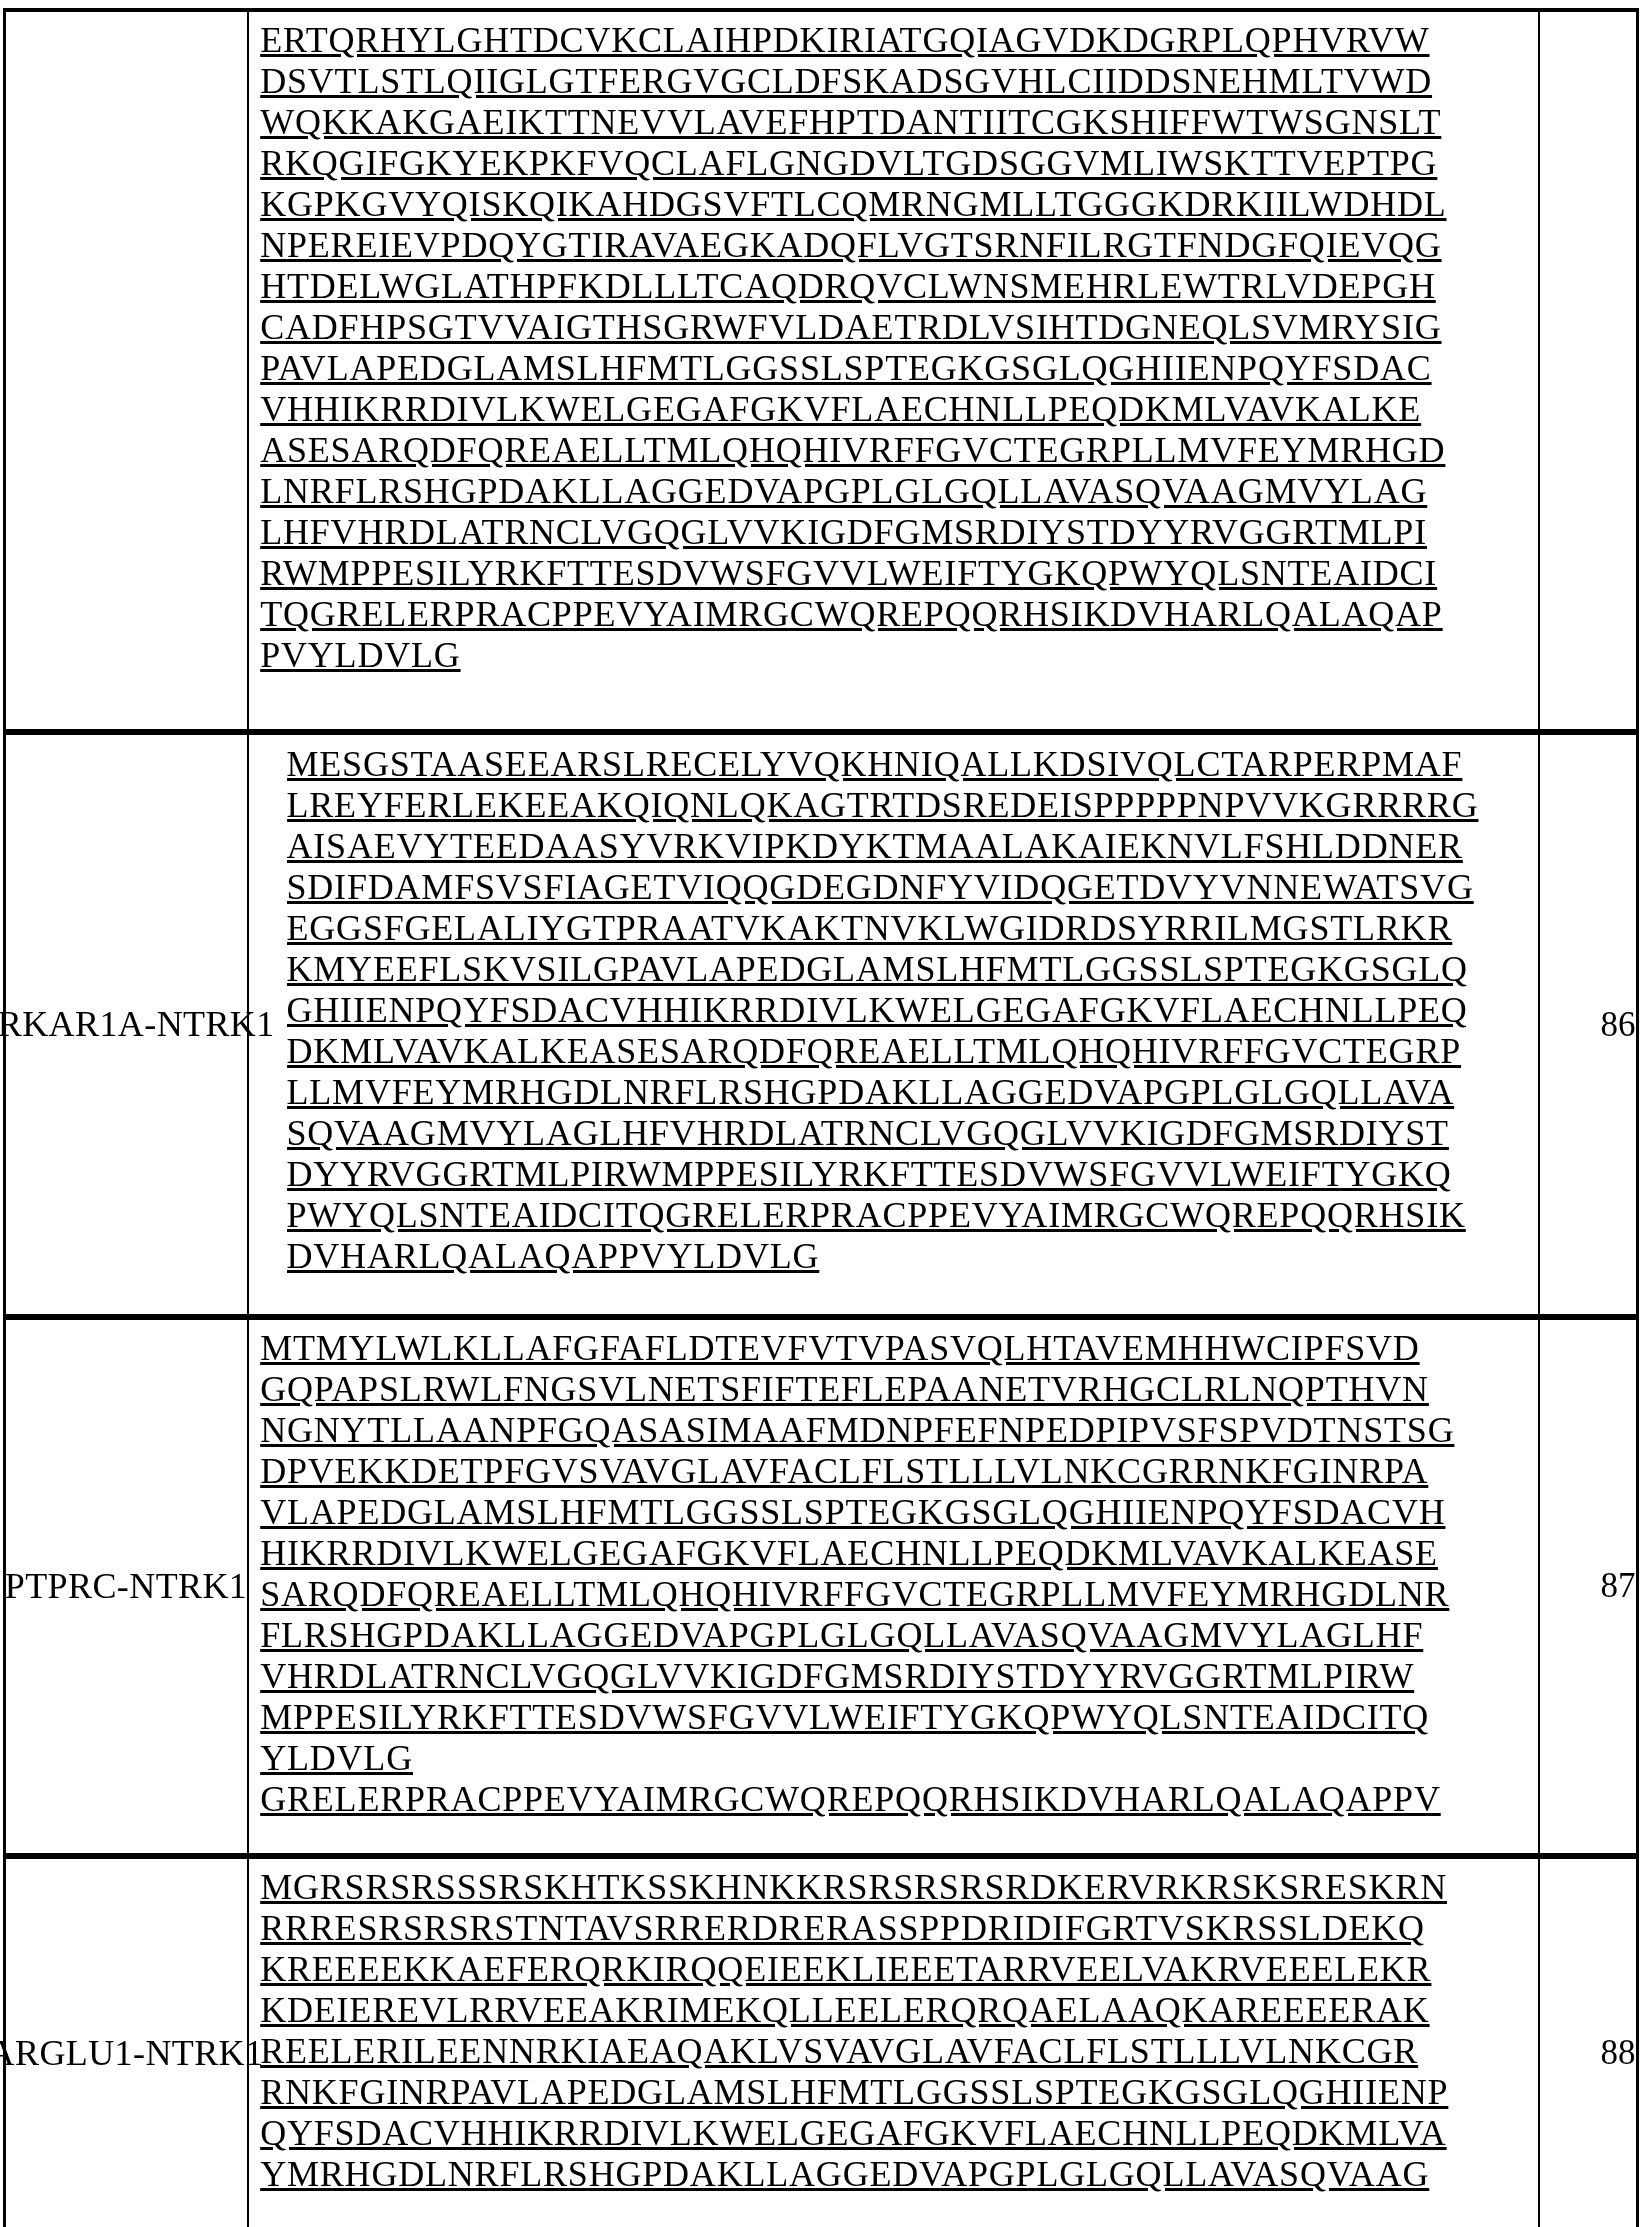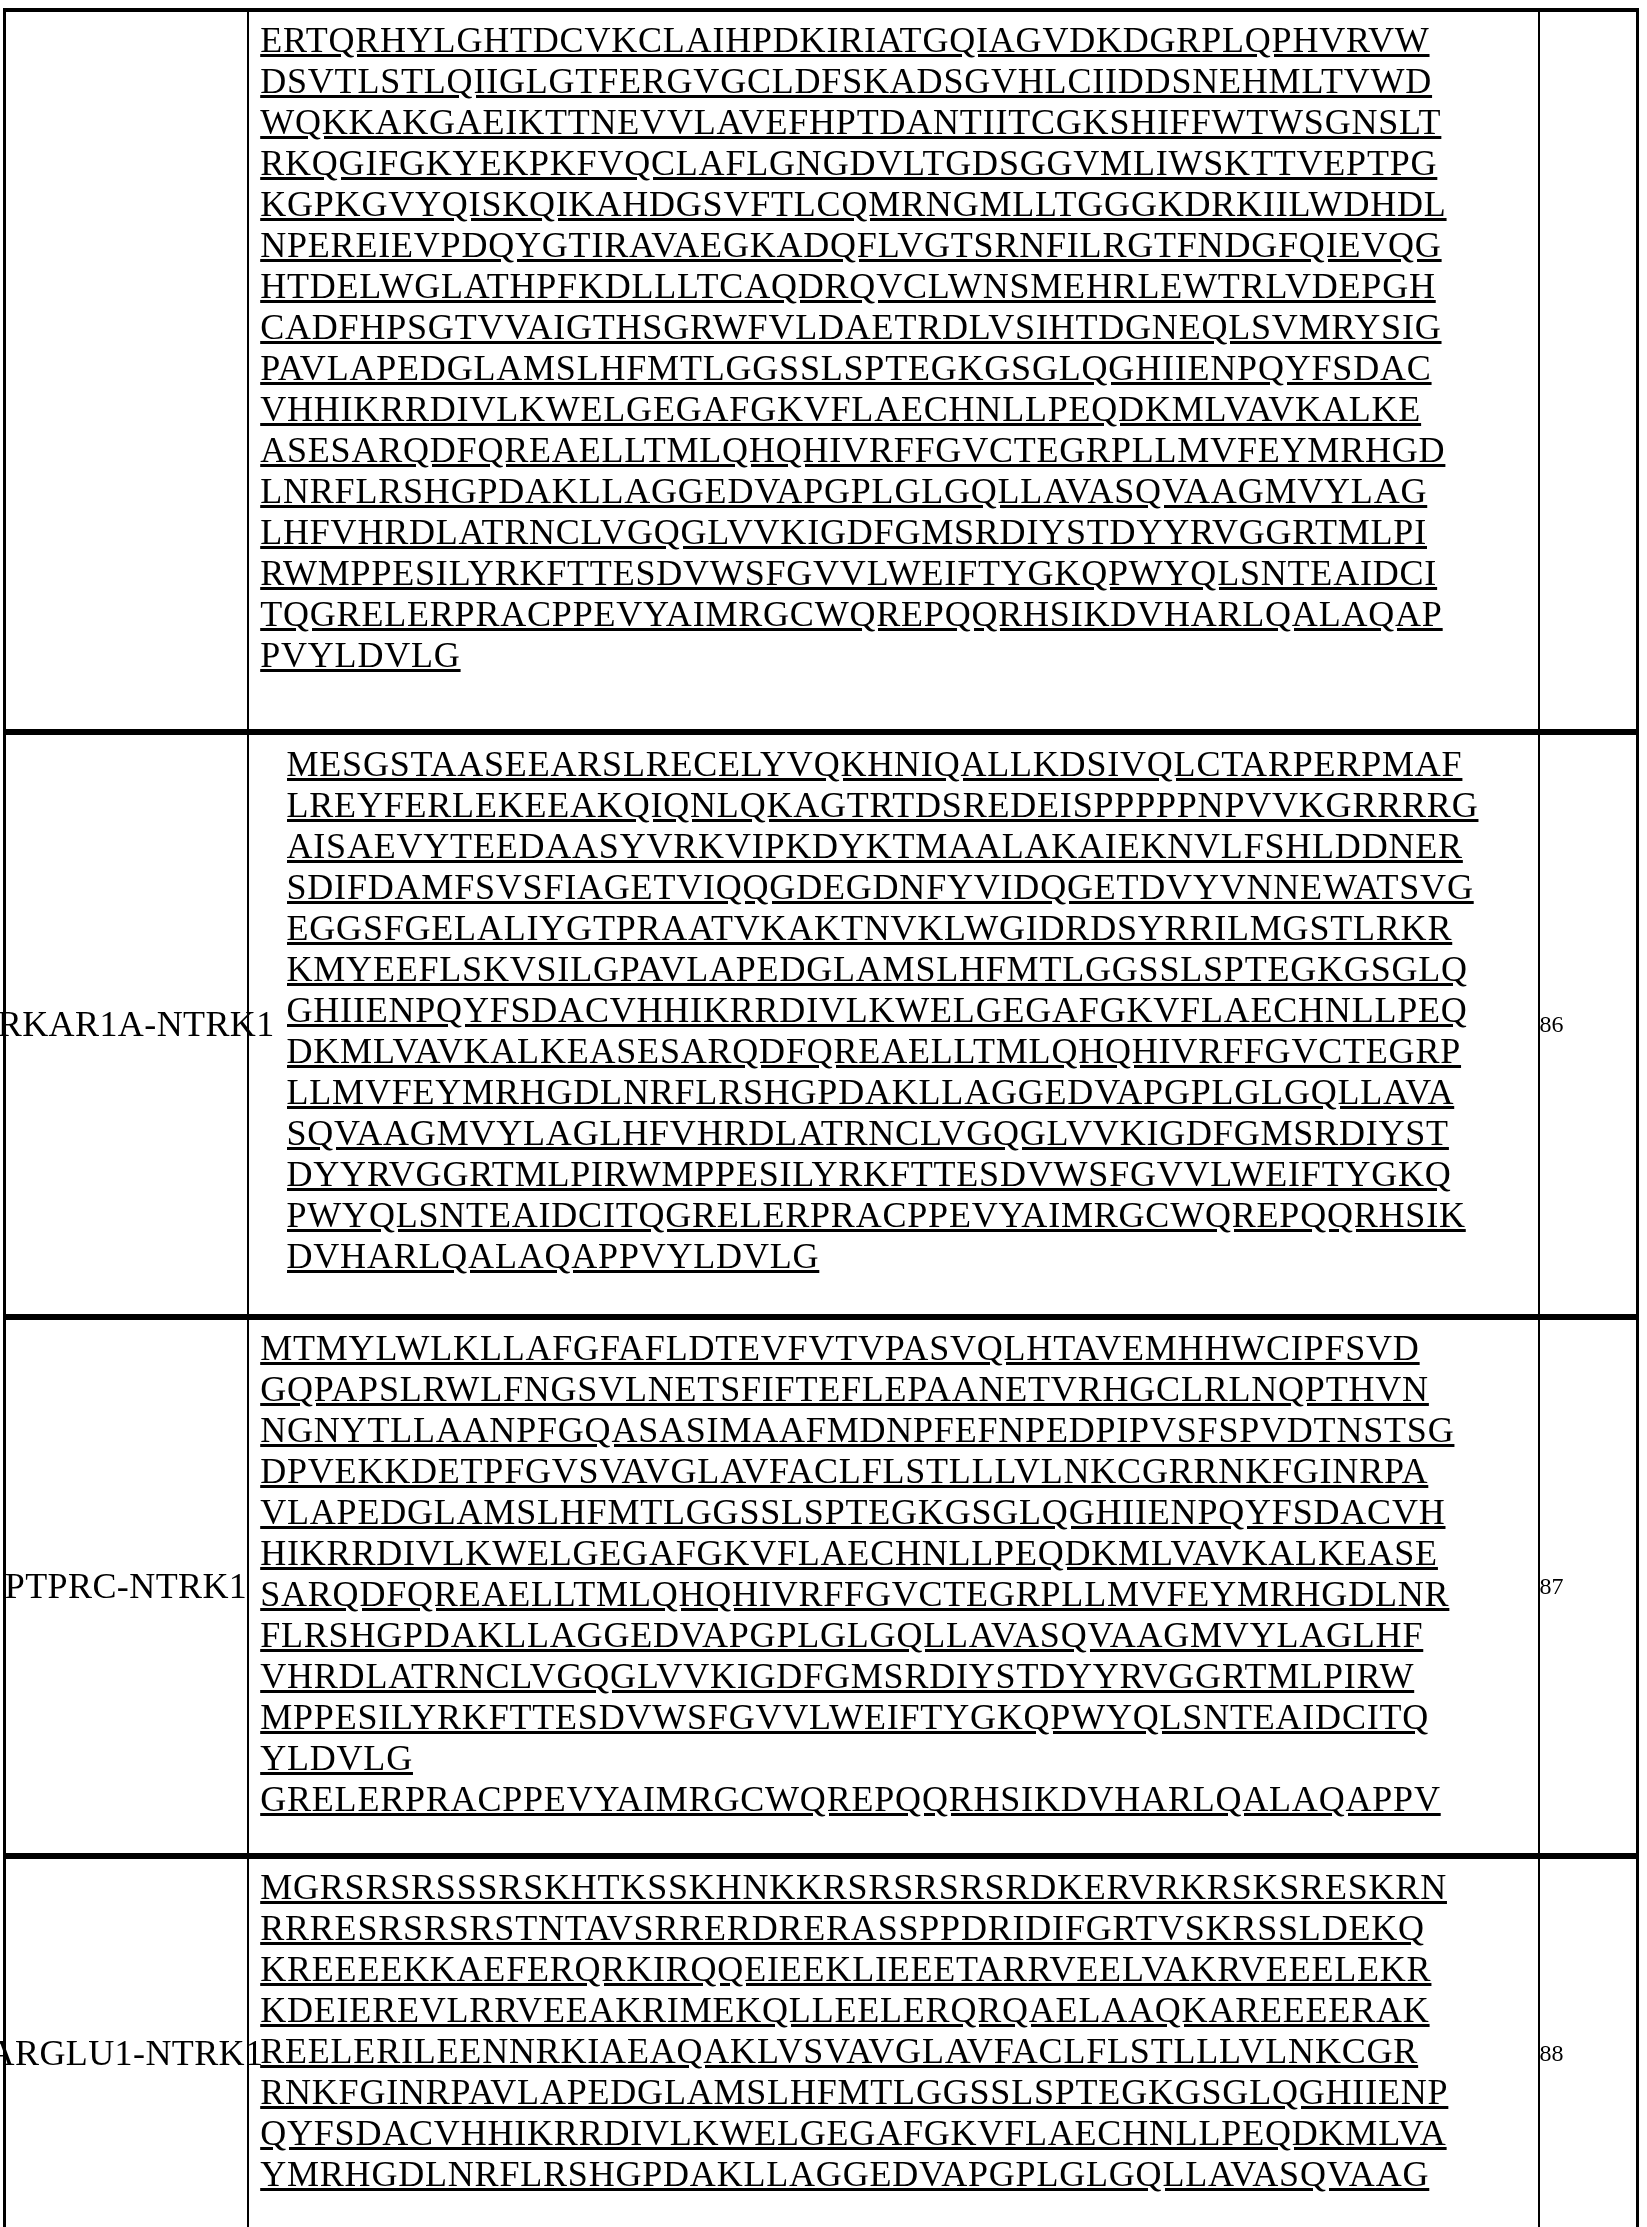--- a/index.html
+++ b/index.html
@@ -50,23 +50,23 @@
     flex: 1 1 auto;
     border-right: 2.5px solid #000;
     padding: 8.4px 5px 3.3px 11.7px;
     overflow: hidden;
     text-decoration: underline;
   }
   .cell-num {
     width: 96px;
     flex: 0 0 96px;
     display: flex;
-    justify-content: flex-start;
+    justify-content: flex-end;
     align-items: center;
-    font-size: 24px;
+    font-size: 35px;
   }
   .seqline {
     font-size: 36px;
     line-height: 41px;
     letter-spacing: 0.8px;
     white-space: nowrap;
     overflow: hidden;
   }
   
   .trow.r0 .cell-seq { min-height: 706px; }

